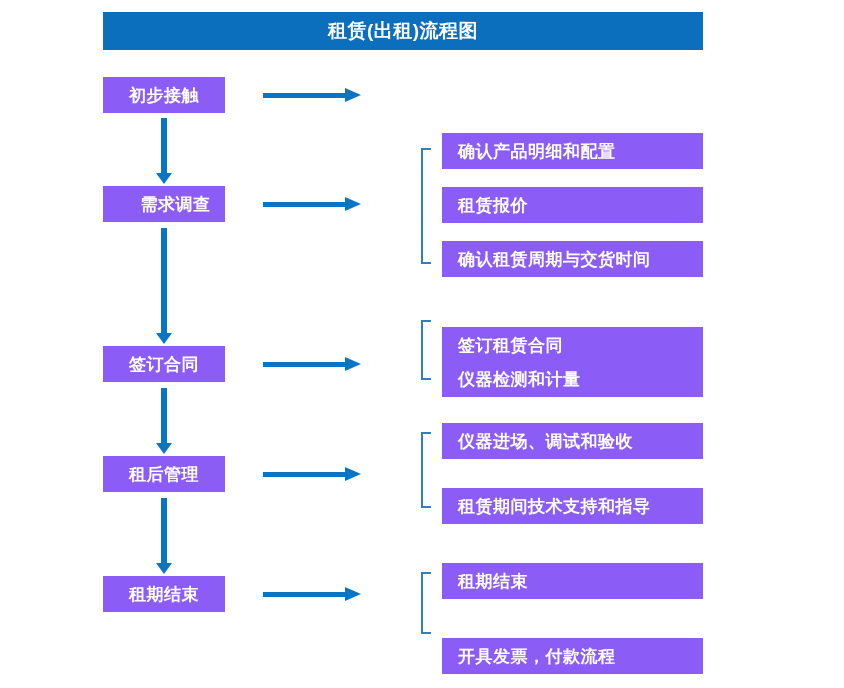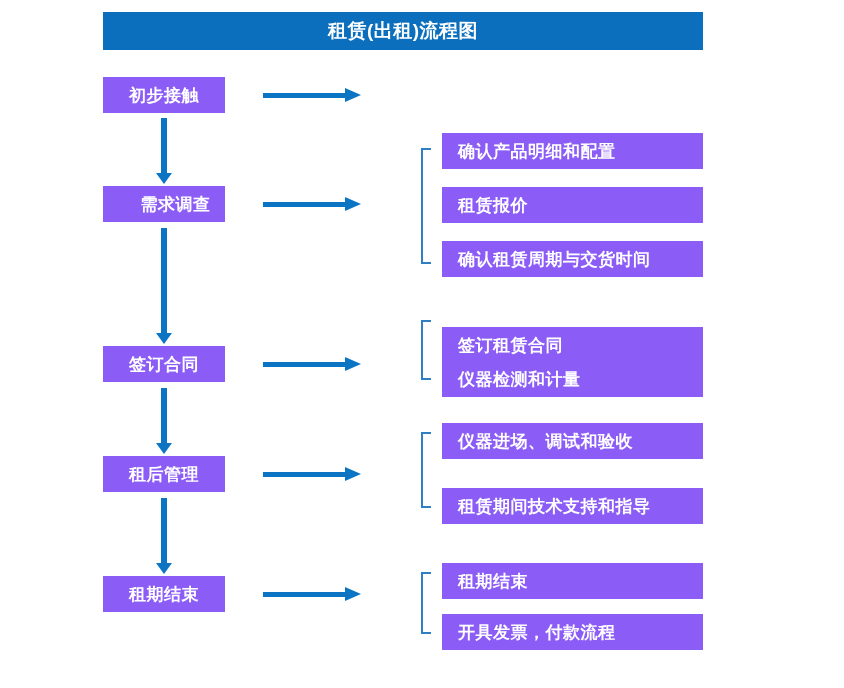--- a/index.html
+++ b/index.html
@@ -219,15 +219,15 @@
   <div class="box detail-box" style="top:423px;">仪器进场、调试和验收</div>
   <div class="box detail-box" style="top:488px;">租赁期间技术支持和指导</div>
 
   <div class="bracket" style="left:421px; top:572px; height:62px;">
     <div class="spine"></div>
     <div class="stub top"></div>
     <div class="stub bottom"></div>
   </div>
 
   <div class="box detail-box" style="top:563px;">租期结束</div>
-  <div class="box detail-box" style="top:614px;font-family:Liberation Serif, serif;">开具发票，付款流程</div>
+  <div class="box detail-box" style="top:638px;font-family:Liberation Serif, serif;">开具发票，付款流程</div>
 
 </div>
 
 </body></html>

